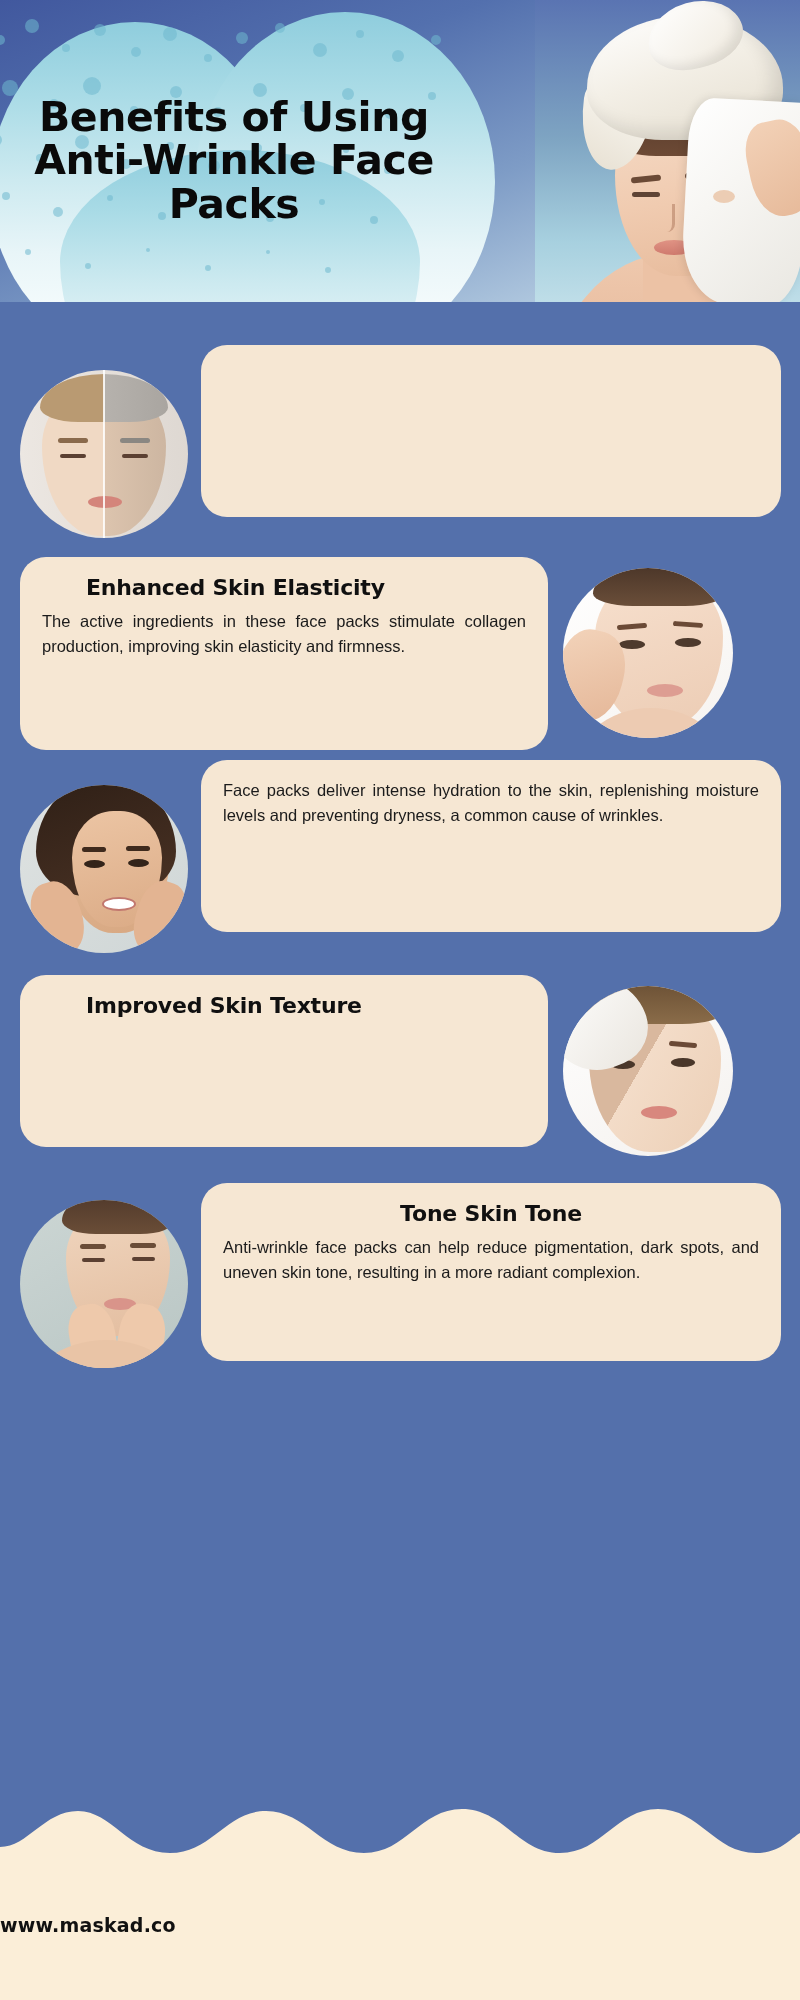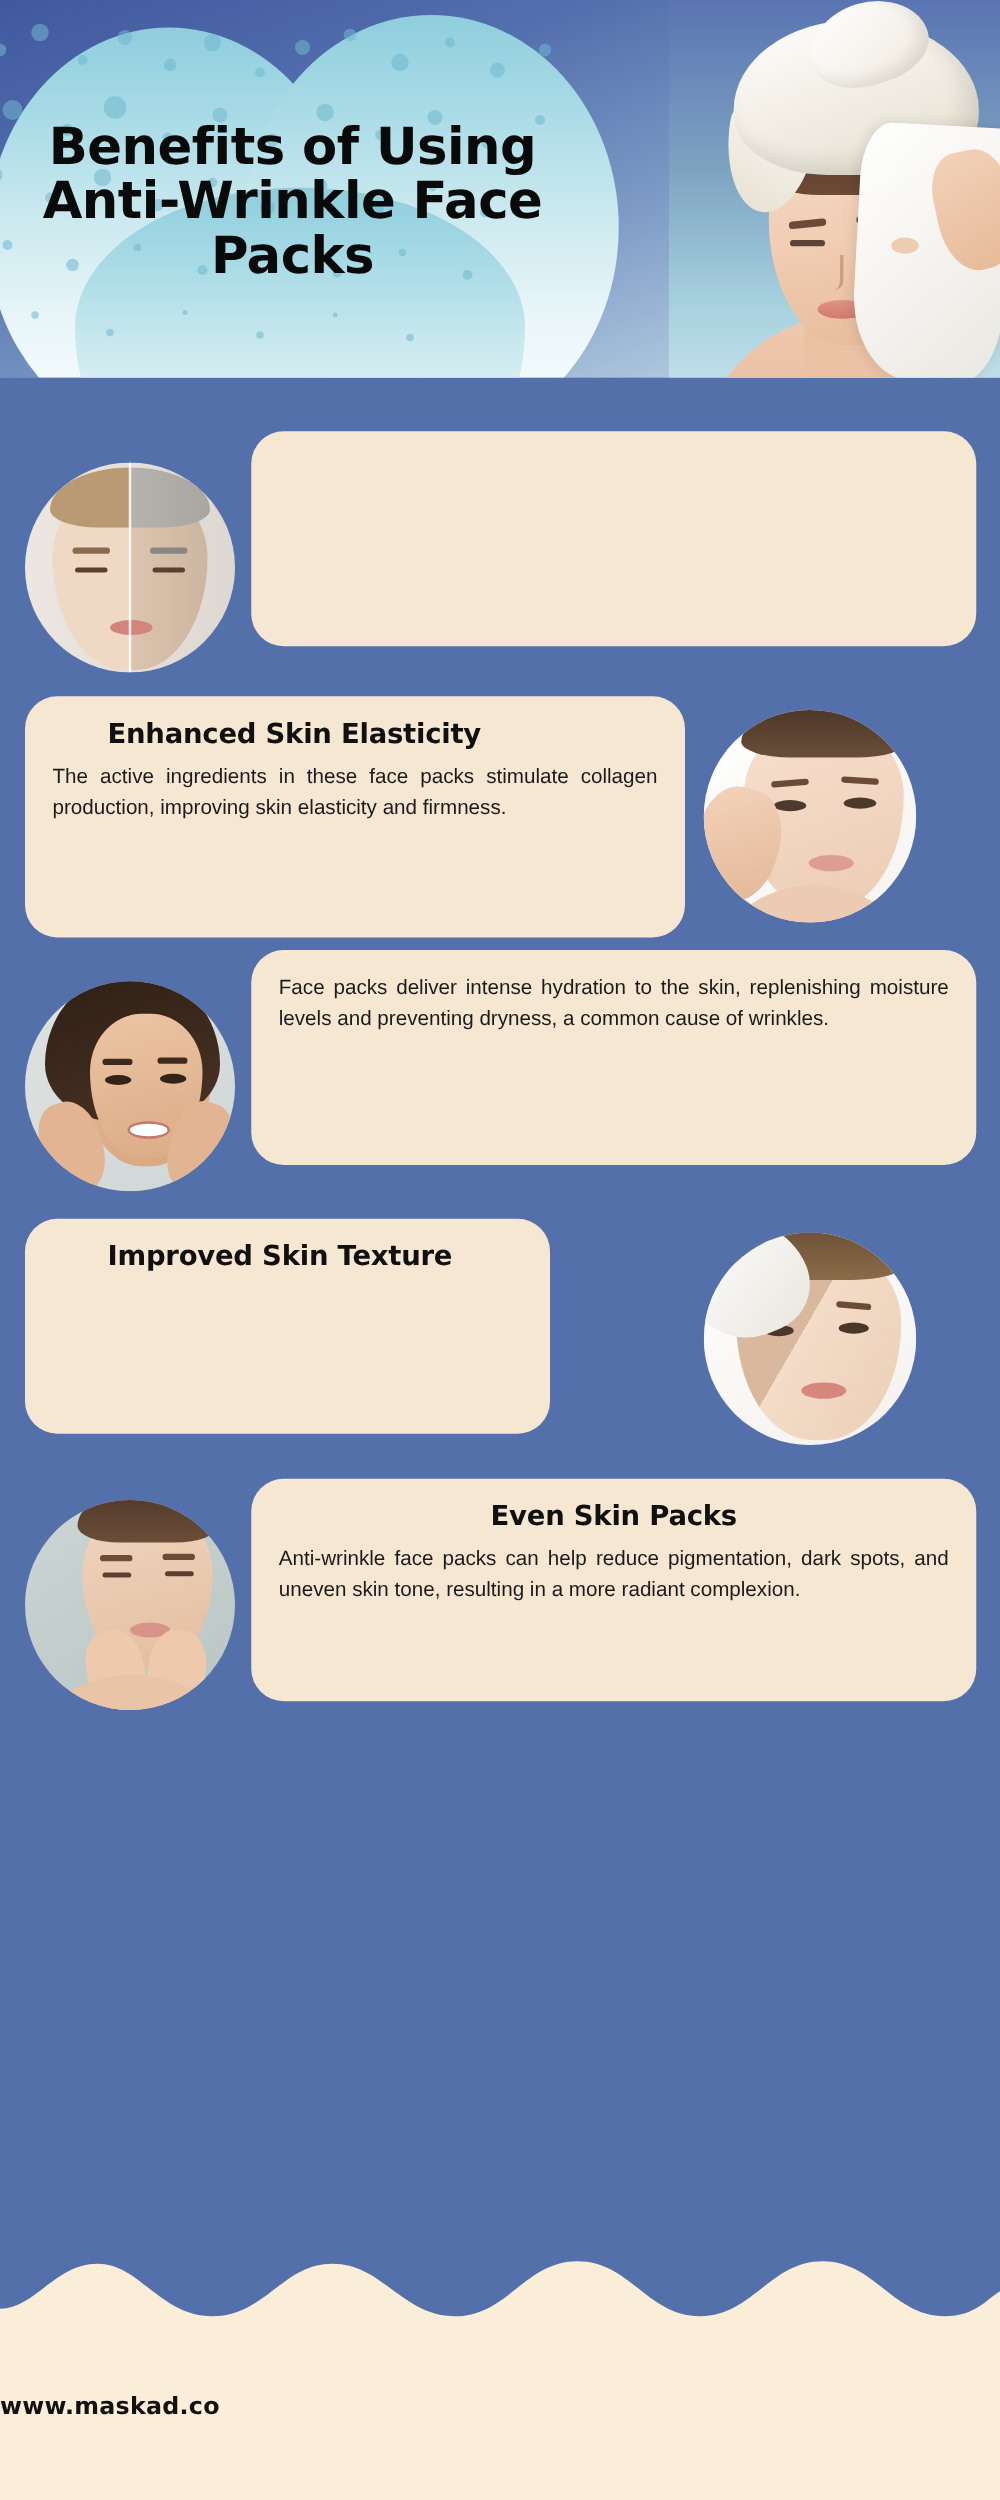--- a/index.html
+++ b/index.html
@@ -289,21 +289,21 @@
       <div class="ph-lip" style="left:82px; top:112px; width:34px; height:14px; background:#ffffff; border:2px solid #c2786f;"></div>
       <div class="ph-hand" style="left:14px; top:96px; width:48px; height:74px; background:#e3b492; transform:rotate(-18deg);"></div>
       <div class="ph-hand" style="left:116px; top:96px; width:48px; height:74px; background:#e3b492; transform:rotate(18deg);"></div>
     </div>
     <div class="card right" style="left:201px; top:415px; width:580px; height:172px;">
       <p>Face packs deliver intense hydration to the skin, replenishing moisture levels and preventing dryness, a common cause of wrinkles.</p>
     </div>
   </div>
 
   <div class="row">
-    <div class="card left" style="left:20px; top:630px; width:420px; height:172px;">
+    <div class="card left" style="left:20px; top:630px; width:528px; height:172px;">
       <h2>Improved Skin Texture</h2>
     </div>
     <div class="photo" style="left:563px; top:641px; width:170px; height:170px;">
       <div class="ph-bg" style="background:linear-gradient(150deg,#ffffff 0%,#f4f1ee 100%);"></div>
       <div class="ph-face" style="left:26px; top:10px; width:132px; height:156px; background:linear-gradient(120deg,#d9b89e 0%,#d9b89e 42%,#f3dcc8 42%,#eccfb6 100%);"></div>
       <div class="ph-hair" style="left:24px; top:-2px; width:136px; height:40px; background:linear-gradient(180deg,#6d5236 0%,#8a6c49 100%);"></div>
       <div class="ph-brow" style="left:46px; top:58px; width:28px; transform:rotate(-6deg);"></div>
       <div class="ph-brow" style="left:106px; top:56px; width:28px; transform:rotate(5deg);"></div>
       <div class="ph-eye" style="left:48px; top:74px; width:24px; height:9px; background:#4a372a; border-radius:50%;"></div>
       <div class="ph-eye" style="left:108px; top:72px; width:24px; height:9px; background:#4a372a; border-radius:50%;"></div>
@@ -320,21 +320,21 @@
       <div class="ph-brow" style="left:60px; top:44px; width:26px; background:#6b4d38;"></div>
       <div class="ph-brow" style="left:110px; top:43px; width:26px; background:#6b4d38;"></div>
       <div class="ph-eye" style="left:62px; top:58px; width:23px;"></div>
       <div class="ph-eye" style="left:112px; top:57px; width:23px;"></div>
       <div class="ph-lip" style="left:84px; top:98px; width:32px; height:12px; background:#d9948a;"></div>
       <div class="ph-hand" style="left:50px; top:104px; width:46px; height:70px; background:#eec9ab; transform:rotate(-10deg);"></div>
       <div class="ph-hand" style="left:98px; top:104px; width:46px; height:70px; background:#eec9ab; transform:rotate(10deg);"></div>
       <div class="ph-shoulder" style="left:4px; bottom:-34px; width:164px; height:62px; background:#e9c4a6;"></div>
     </div>
     <div class="card right" style="left:201px; top:838px; width:580px; height:178px;">
-      <h2>Even Skin Packs</h2>
+      <h2>Tone Skin Tone</h2>
       <p>Anti-wrinkle face packs can help reduce pigmentation, dark spots, and uneven skin tone, resulting in a more radiant complexion.</p>
     </div>
   </div>
 
 </div>
 
 <div class="footer">
   <svg width="800" height="225" viewBox="0 0 800 225" preserveAspectRatio="none">
     <path d="M0,72
              C 28,72 44,36 78,36

